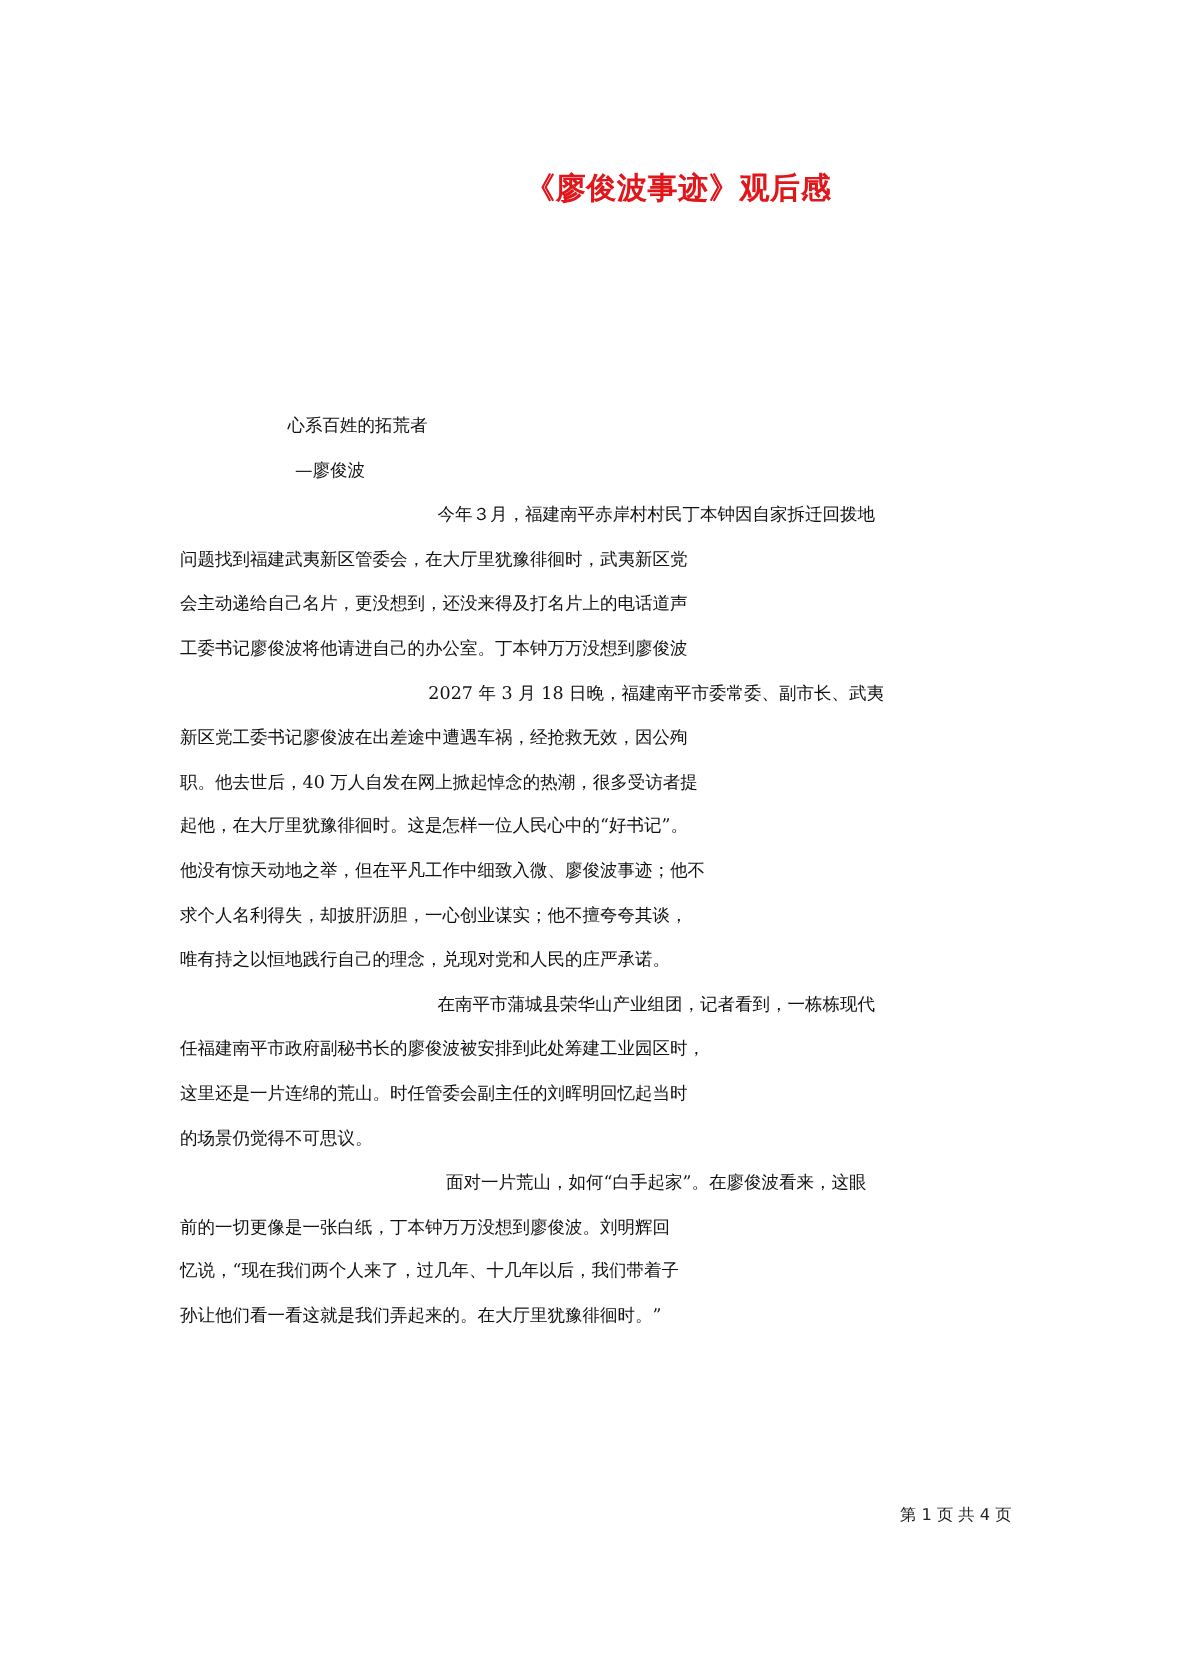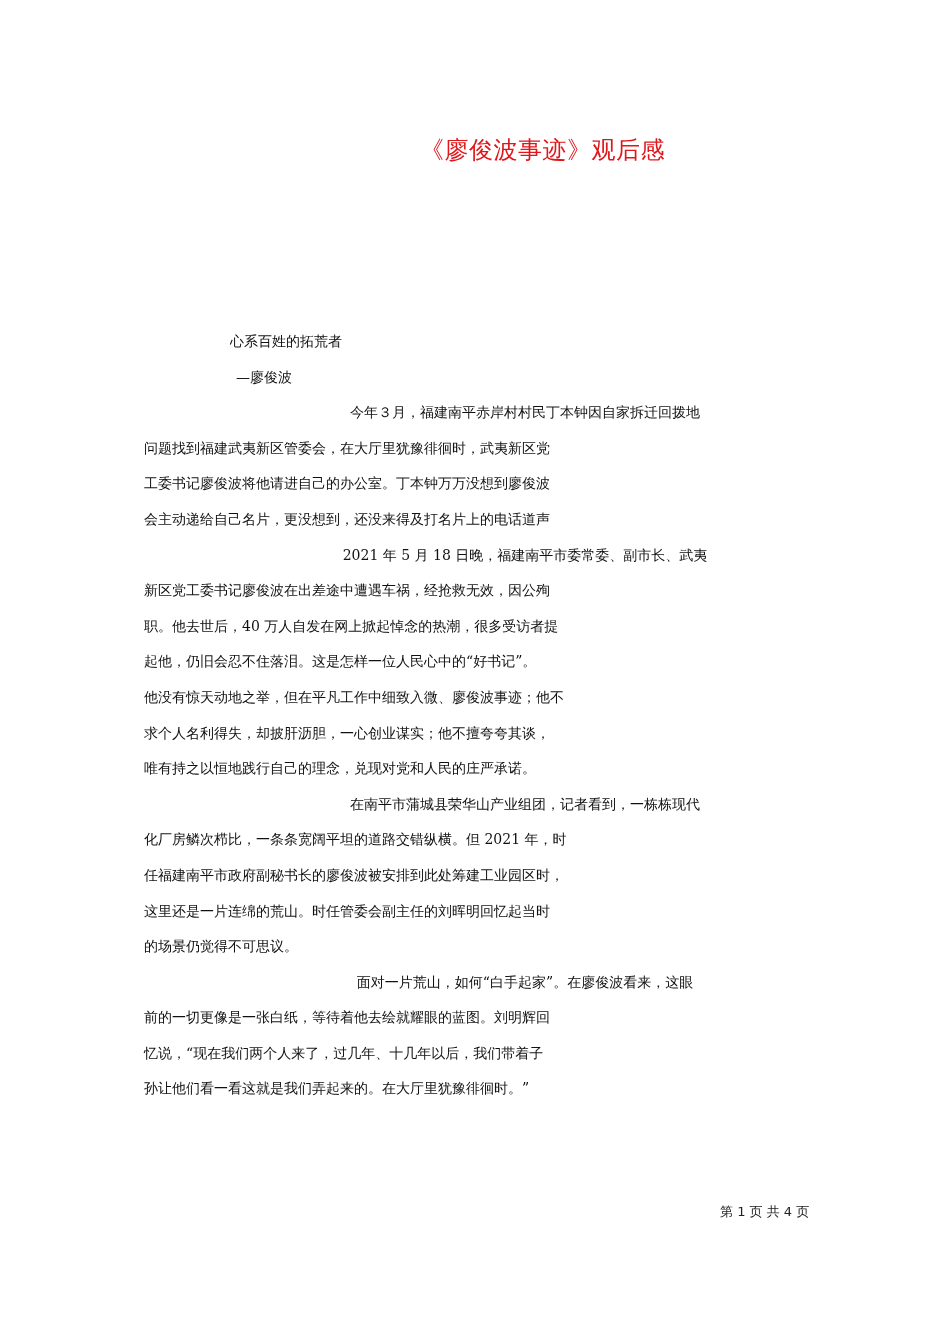--- a/index.html
+++ b/index.html
@@ -21,21 +21,21 @@
       width: 950px;
       height: 1344px;
       background: #ffffff;
     }
     .doc-title {
       position: absolute;
       left: 420px;
       top: 132px;
       width: 310px;
       font-size: 24px;
-      font-weight: normal;
+      font-weight: bold;
       color: #e0161b;
       letter-spacing: 0.5px;
       white-space: nowrap;
       line-height: 36px;
     }
     .body-text {
       position: absolute;
       left: 144px;
       top: 324px;
       width: 666px;
@@ -65,35 +65,34 @@
 
 <div class="page">
   <div class="doc-title">《廖俊波事迹》观后感</div>
 
   <div class="body-text">
     <span class="line subtitle">心系百姓的拓荒者</span>
     <span class="line byline">—廖俊波</span>
     <div id="body-lines">
         <span class="line indent">今年３月，福建南平赤岸村村民丁本钟因自家拆迁回拨地</span>
         <span class="line">问题找到福建武夷新区管委会，在大厅里犹豫徘徊时，武夷新区党</span>
+        <span class="line">会主动递给自己名片，更没想到，还没来得及打名片上的电话道声</span>
         <span class="line">工委书记廖俊波将他请进自己的办公室。丁本钟万万没想到廖俊波</span>
-        <span class="line">会主动递给自己名片，更没想到，还没来得及打名片上的电话道声</span>
-        <span class="line indent">2021 年 5 月 18 日晚，福建南平市委常委、副市长、武夷</span>
+        <span class="line indent">2027 年 3 月 18 日晚，福建南平市委常委、副市长、武夷</span>
         <span class="line">新区党工委书记廖俊波在出差途中遭遇车祸，经抢救无效，因公殉</span>
         <span class="line">职。他去世后，40 万人自发在网上掀起悼念的热潮，很多受访者提</span>
-        <span class="line">起他，仍旧会忍不住落泪。这是怎样一位人民心中的“好书记”。</span>
+        <span class="line">起他，在大厅里犹豫徘徊时。这是怎样一位人民心中的“好书记”。</span>
         <span class="line">他没有惊天动地之举，但在平凡工作中细致入微、廖俊波事迹；他不</span>
         <span class="line">求个人名利得失，却披肝沥胆，一心创业谋实；他不擅夸夸其谈，</span>
         <span class="line">唯有持之以恒地践行自己的理念，兑现对党和人民的庄严承诺。</span>
         <span class="line indent">在南平市蒲城县荣华山产业组团，记者看到，一栋栋现代</span>
-        <span class="line">化厂房鳞次栉比，一条条宽阔平坦的道路交错纵横。但 2021 年，时</span>
         <span class="line">任福建南平市政府副秘书长的廖俊波被安排到此处筹建工业园区时，</span>
         <span class="line">这里还是一片连绵的荒山。时任管委会副主任的刘晖明回忆起当时</span>
         <span class="line">的场景仍觉得不可思议。</span>
         <span class="line indent">面对一片荒山，如何“白手起家”。在廖俊波看来，这眼</span>
-        <span class="line">前的一切更像是一张白纸，等待着他去绘就耀眼的蓝图。刘明辉回</span>
+        <span class="line">前的一切更像是一张白纸，丁本钟万万没想到廖俊波。刘明辉回</span>
         <span class="line">忆说，“现在我们两个人来了，过几年、十几年以后，我们带着子</span>
         <span class="line">孙让他们看一看这就是我们弄起来的。在大厅里犹豫徘徊时。”</span>
       </div>
   </div>
 
   <div class="footer">第 1 页 共 4 页</div>
 </div>
 
 </body></html>

